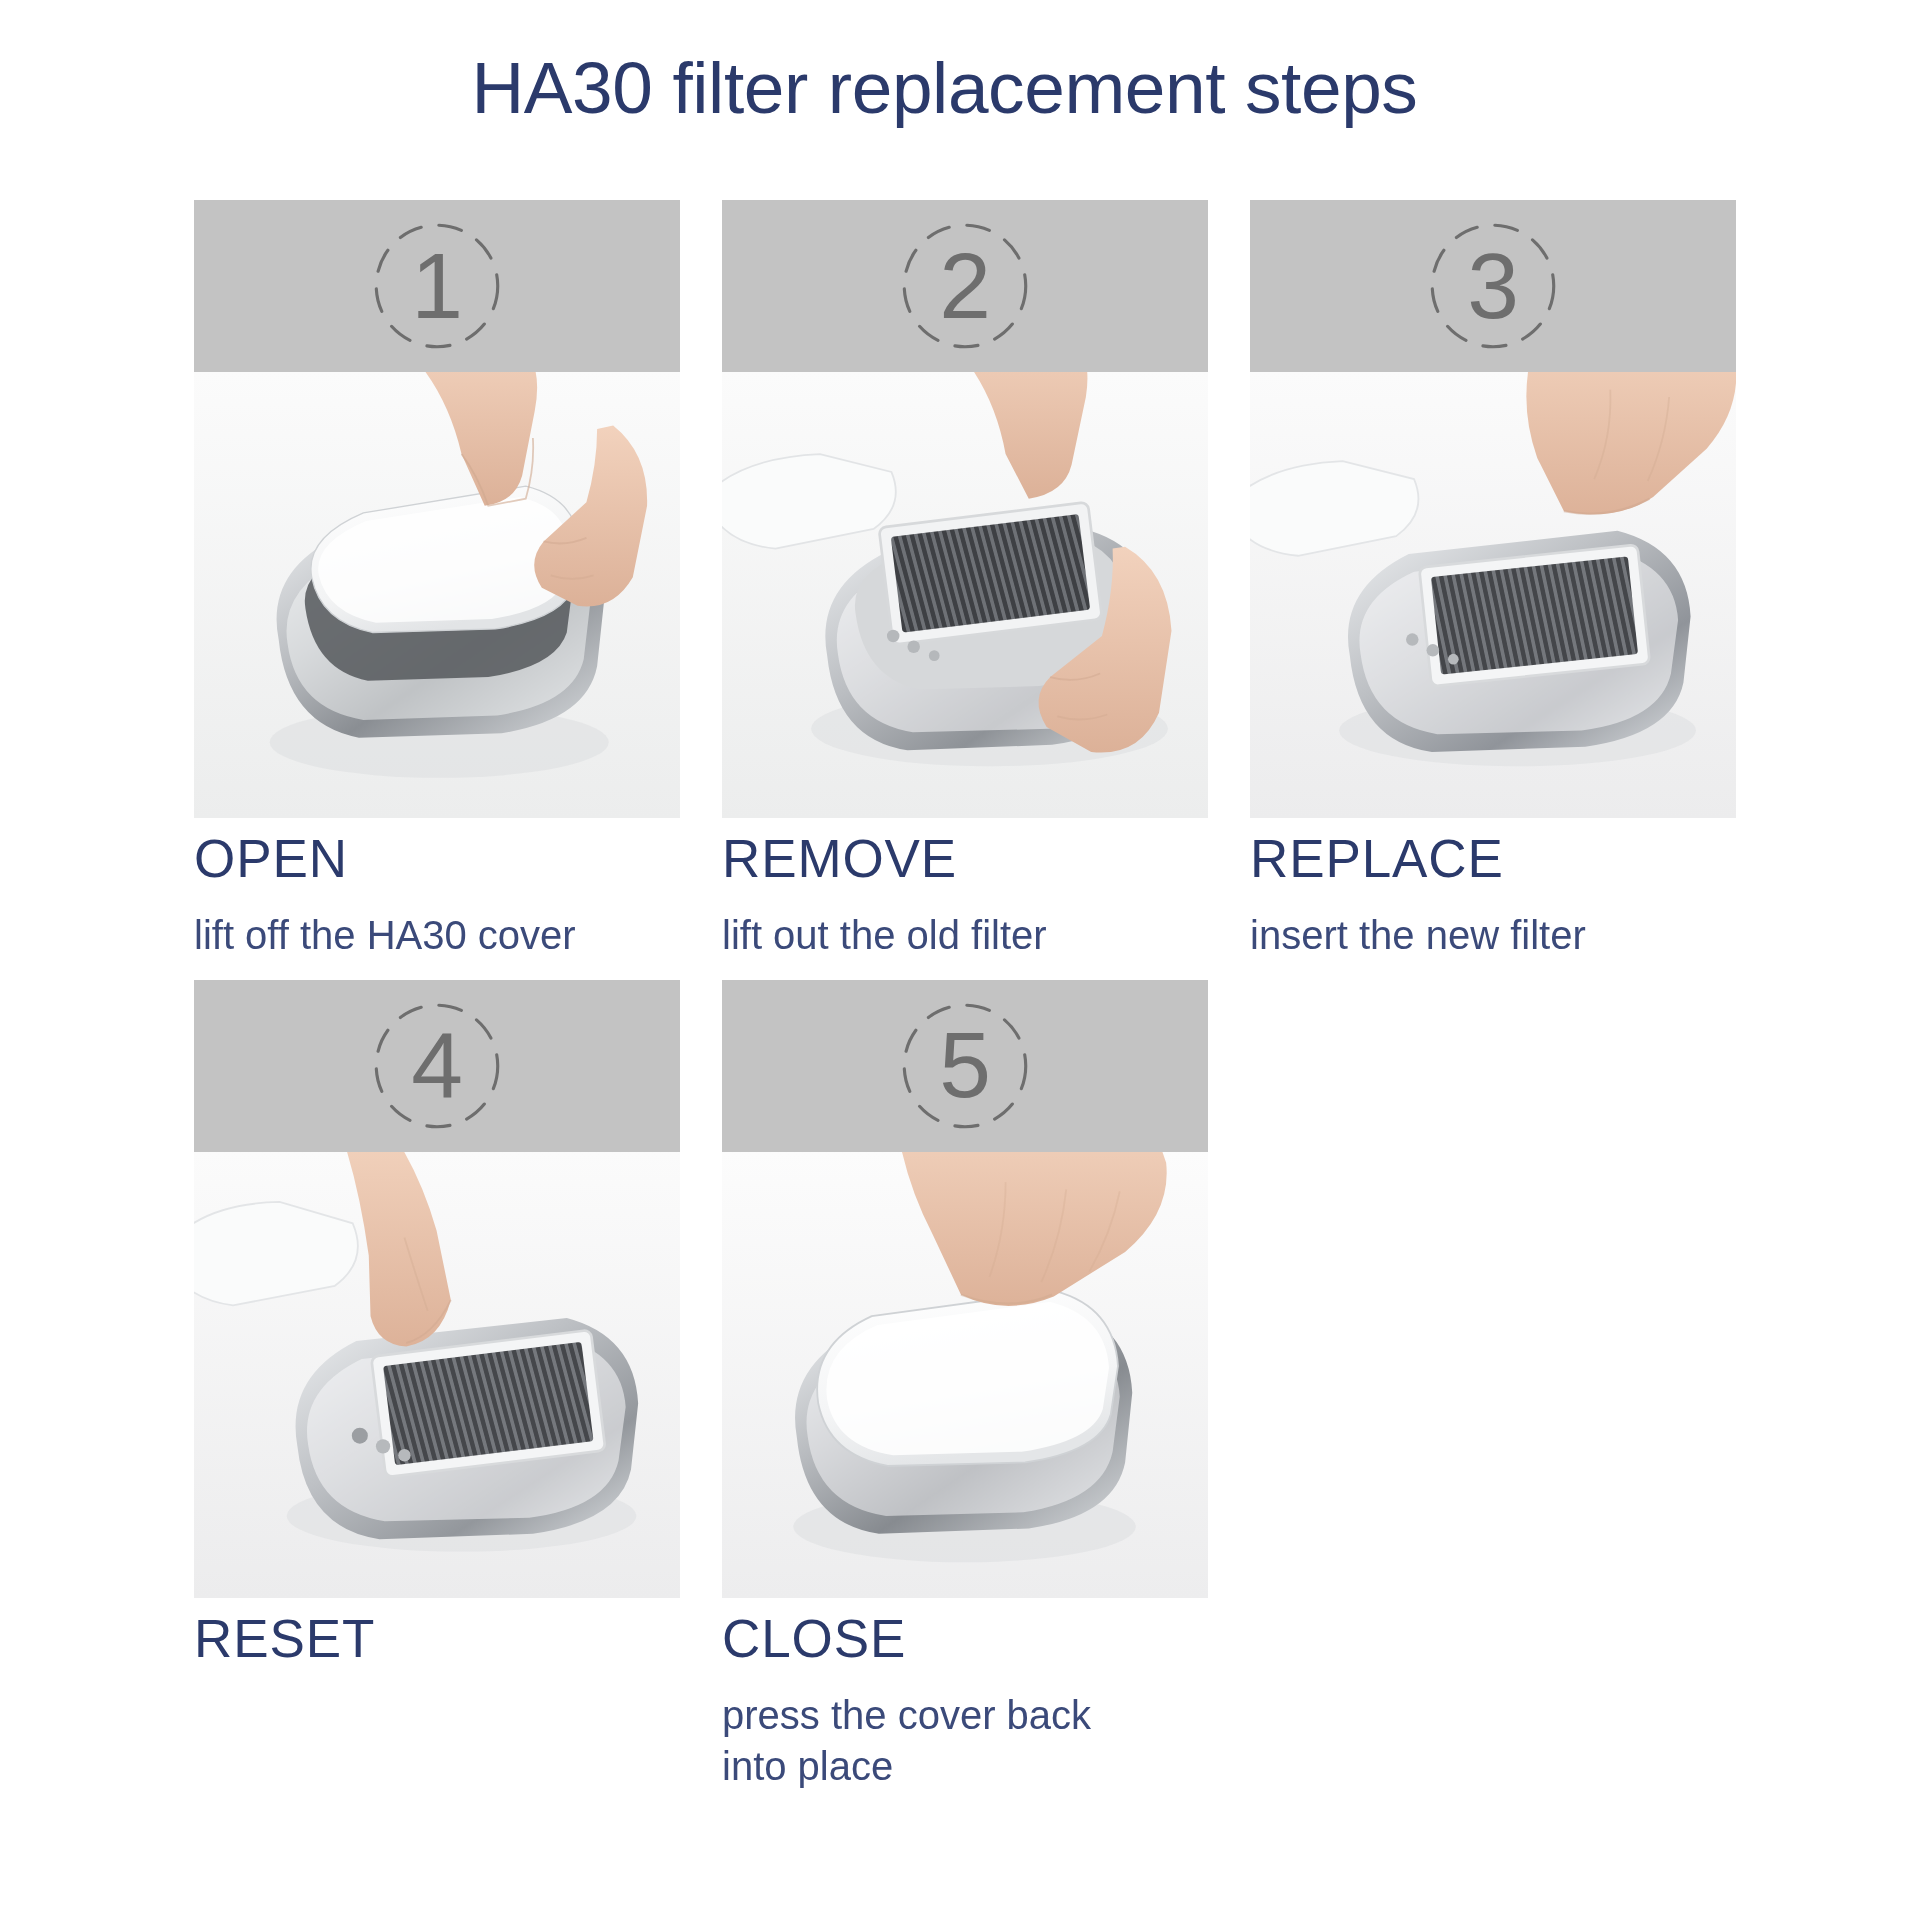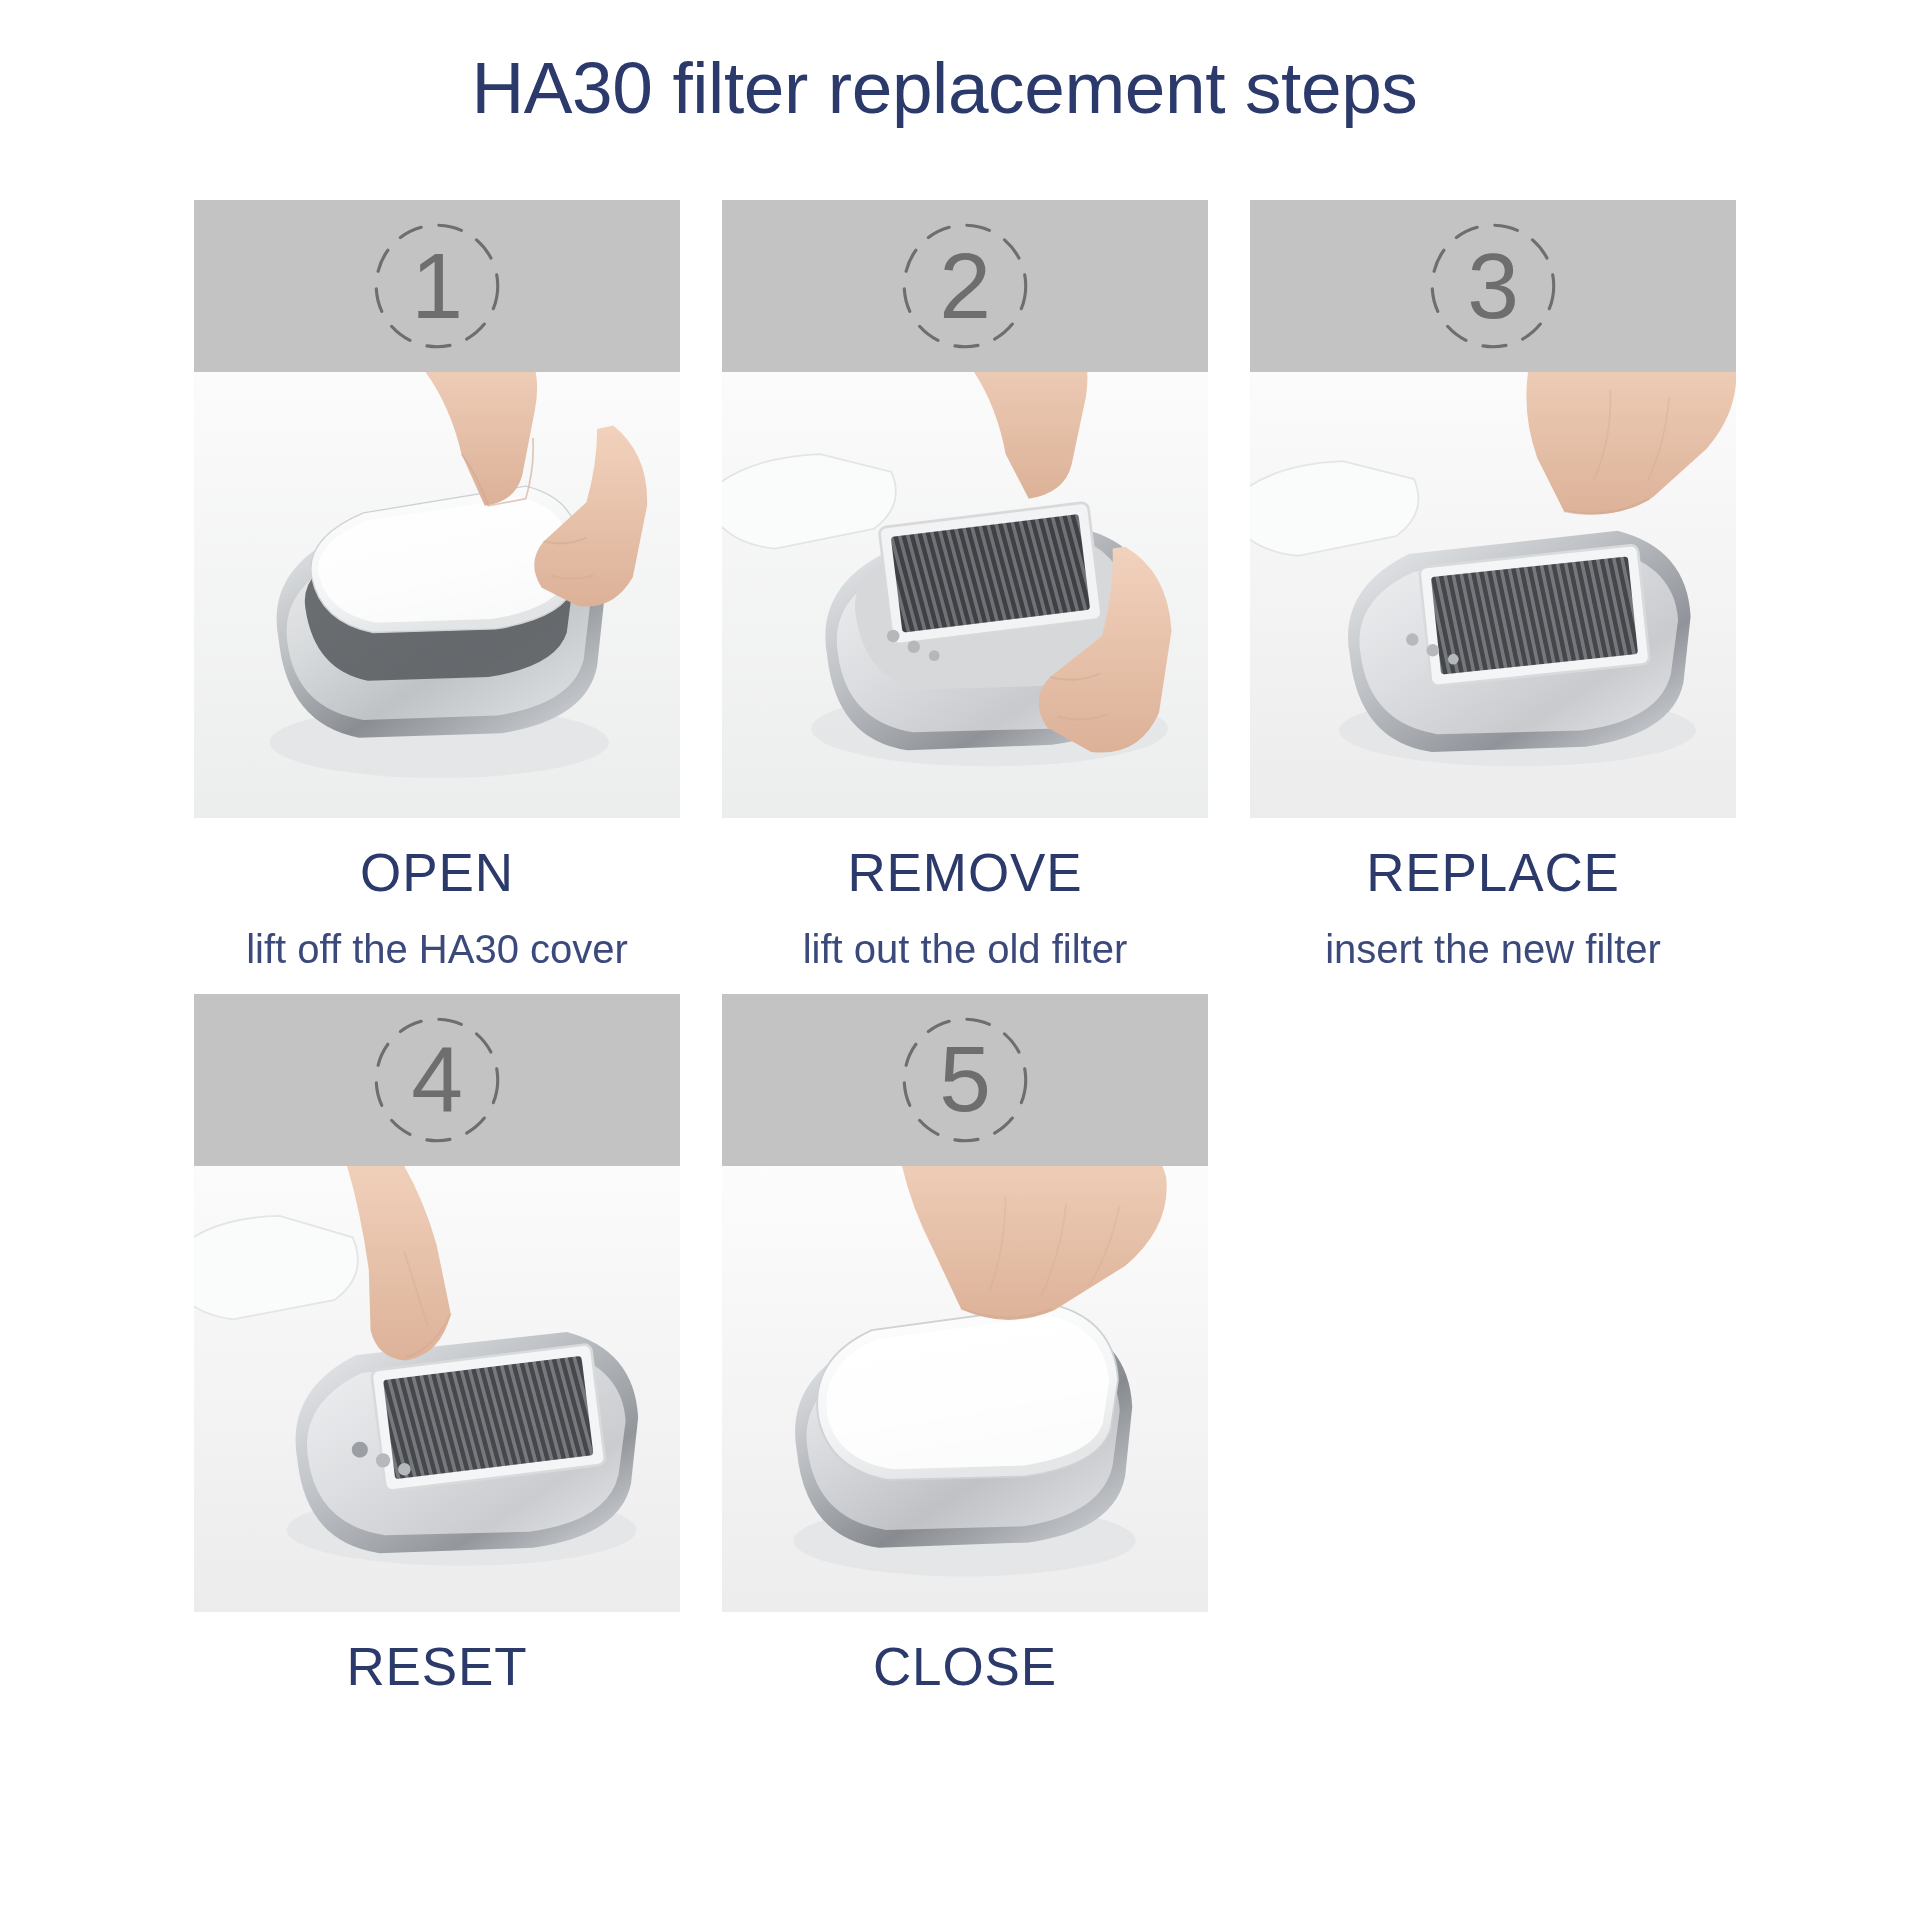--- a/index.html
+++ b/index.html
@@ -77,22 +77,22 @@
   .step-photo {
     position: relative;
     width: 486px; height: 446px;
     background: #f4f4f4;
     overflow: hidden;
   }
   .step-photo svg { display: block; width: 100%; height: 100%; }
 
   
   .step-caption {
-    padding-top: 25px;
-    text-align: center;
+    padding-top: 11px;
+    text-align: left;
     width: 486px;
   }
   .step-heading {
     font-size: 53px;
     font-weight: 400;
     color: #2b3a6b;
     letter-spacing: 0.9px;
     line-height: 1.12;
   }
   .step-desc {
@@ -390,18 +390,20 @@
 
           <path d="M196 -30 Q206 34 236 92 L268 160 Q318 184 372 162 L452 112 Q504 68 498 12 L478 -46 L212 -50 Z" fill="url(#skin5)"></path>
           <path d="M268 160 Q322 180 370 160" fill="none" stroke="#cfa88f" stroke-width="2.5" opacity=".45"></path>
           <path d="M300 140 Q318 90 318 34" fill="none" stroke="#cfa88f" stroke-width="2" opacity=".3"></path>
           <path d="M358 146 Q380 98 386 42" fill="none" stroke="#cfa88f" stroke-width="2" opacity=".3"></path>
           <path d="M412 134 Q436 92 446 44" fill="none" stroke="#cfa88f" stroke-width="2" opacity=".3"></path>
         </svg>
       </div>
       <div class="step-caption">
         <div class="step-heading">CLOSE</div>
+        <div class="step-desc">press the cover back
+into place</div>
       </div>
     </div>
 
   </div>
 </div>
 
 
 </body></html>

